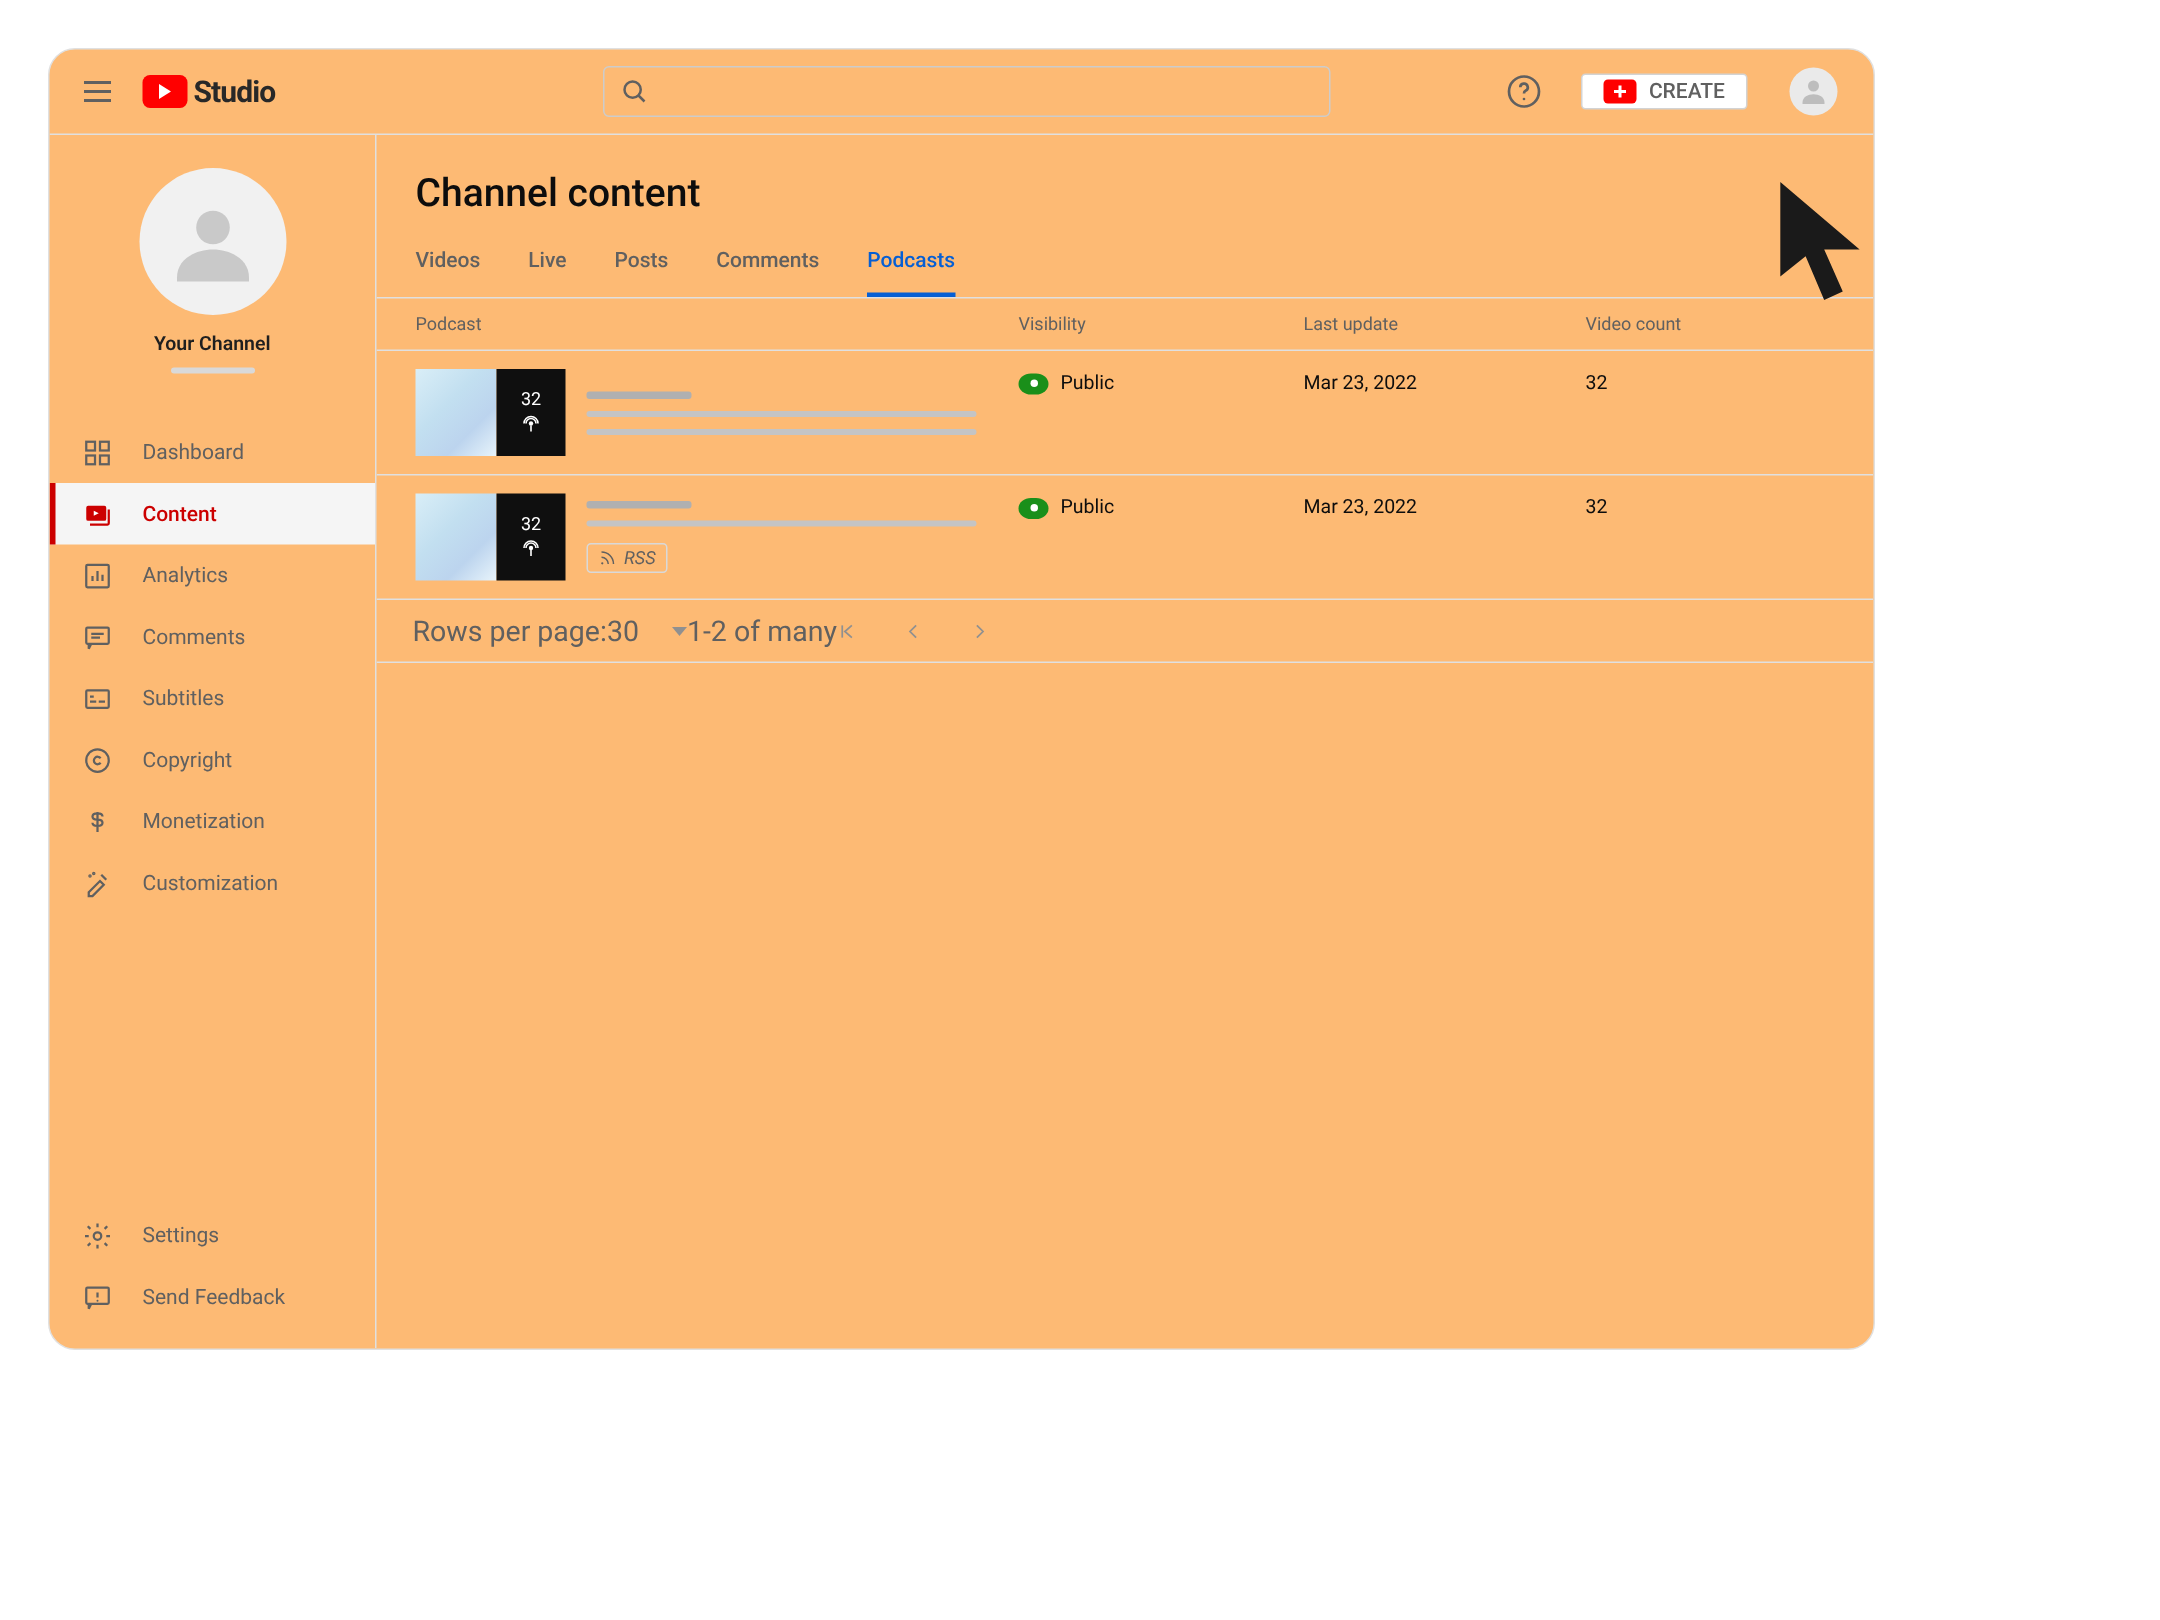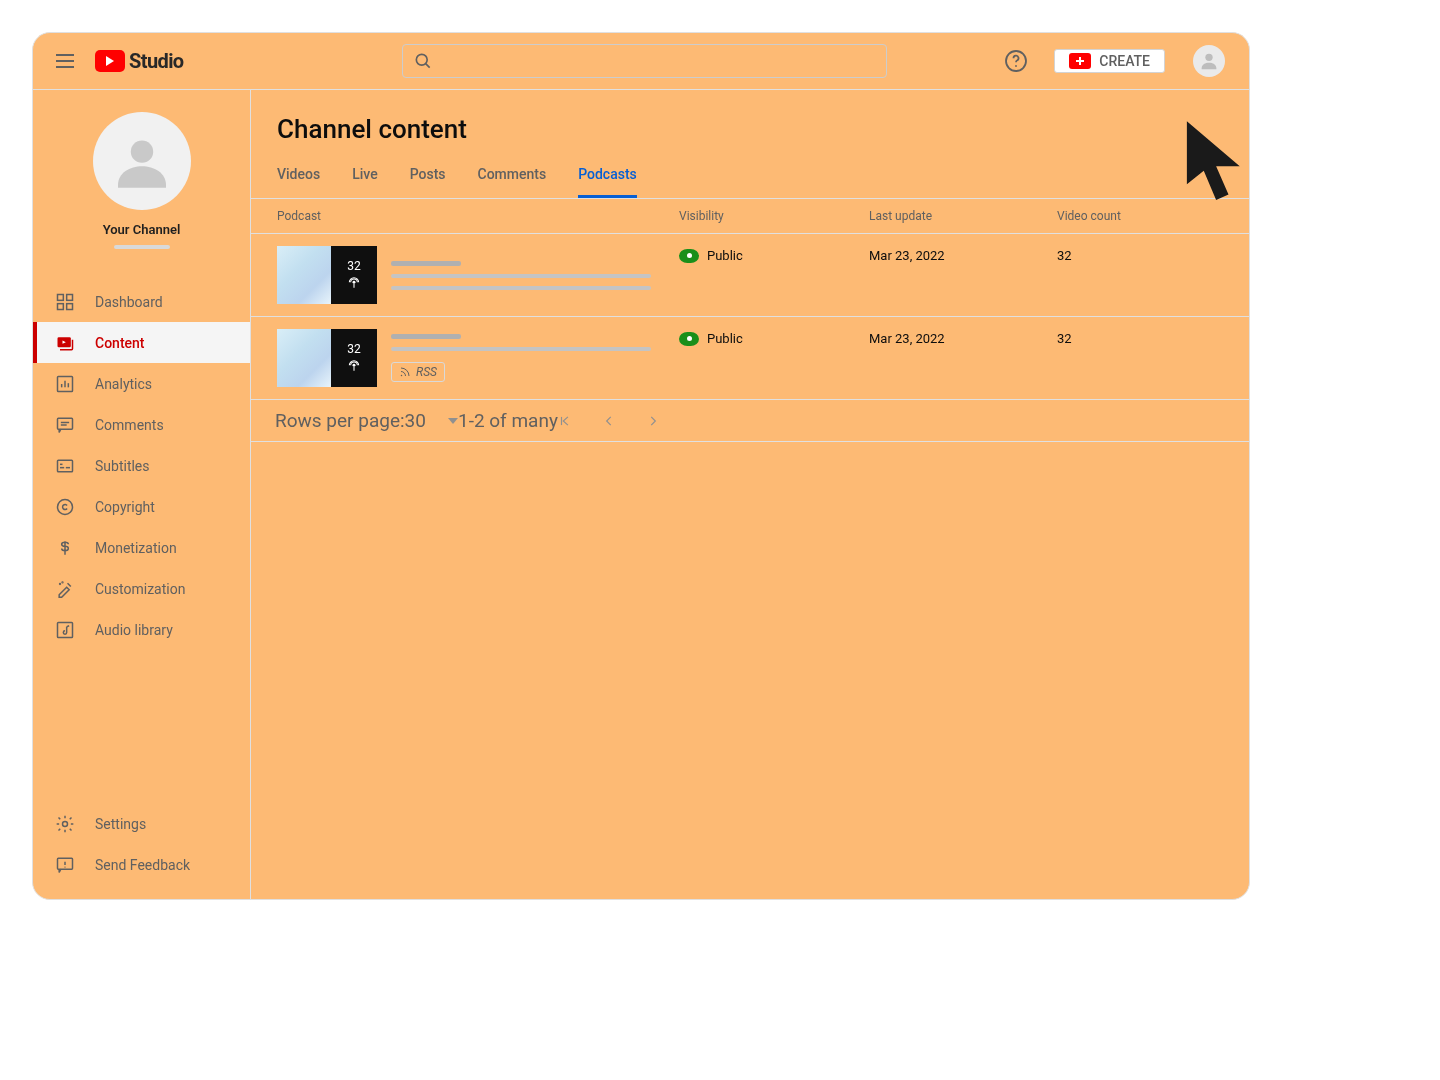--- a/index.html
+++ b/index.html
@@ -273,28 +273,20 @@
         </div>
         <div class="nav-item">
           <svg viewBox="0 0 24 24" fill="none" stroke="currentColor" stroke-width="1.8">
               <path d="M5 19l9-9 3 3-9 9H5v-3z"></path>
               <path d="M15 5l4 4"></path>
               <circle cx="6" cy="6" r="0.5" fill="currentColor"></circle>
               <circle cx="9" cy="4" r="0.5" fill="currentColor"></circle>
             </svg>
           <span>Customization</span>
         </div>
-        <div class="nav-item">
-          <svg viewBox="0 0 24 24" fill="none" stroke="currentColor" stroke-width="1.8">
-              <rect x="3" y="3" width="18" height="18" rx="1"></rect>
-              <path d="M14 8v7a2 2 0 1 1-2-2"></path>
-              <path d="M14 8l3-1"></path>
-            </svg>
-          <span>Audio library</span>
-        </div>
       </div>
 
       <div class="nav-bottom">
         <div class="nav-item">
           <svg viewBox="0 0 24 24" fill="none" stroke="currentColor" stroke-width="1.8">
               <circle cx="12" cy="12" r="3"></circle>
               <path d="M12 2v3M12 19v3M4.2 4.2l2.1 2.1M17.7 17.7l2.1 2.1M2 12h3M19 12h3M4.2 19.8l2.1-2.1M17.7 6.3l2.1-2.1"></path>
             </svg>
           <span>Settings</span>
         </div>

